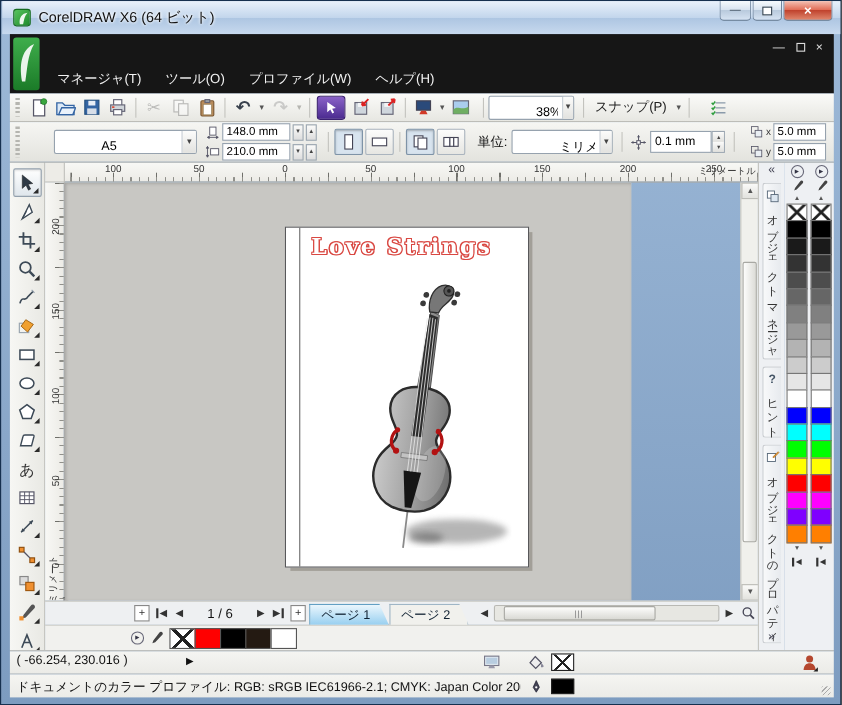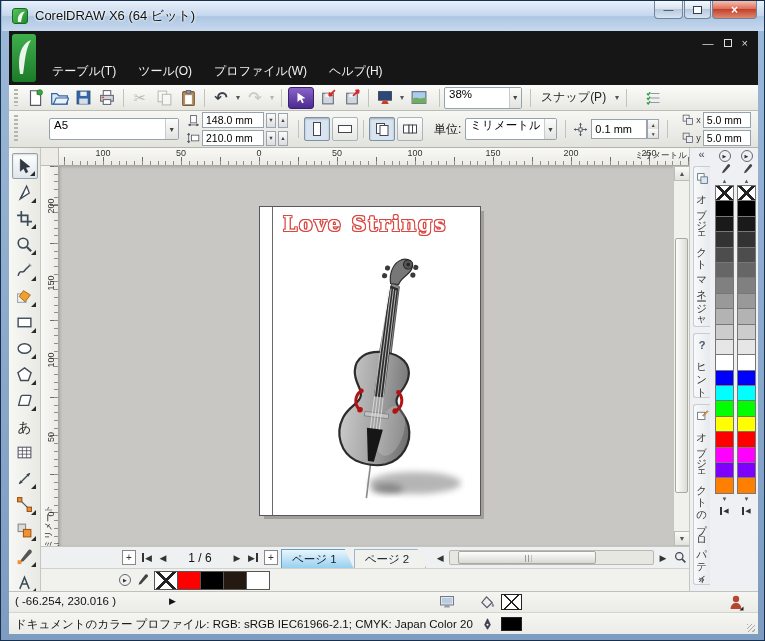--- a/index.html
+++ b/index.html
@@ -26,21 +26,21 @@
   .toolbar{position:absolute;left:8px;top:84px;width:749px;height:26px;background:linear-gradient(#fbfbf9,#e7e7e2);border-bottom:1px solid #bdbdb8;display:flex;align-items:center;padding-left:14px;}
   .propbar{position:absolute;left:8px;top:110px;width:749px;height:37px;background:linear-gradient(#f6f6f3,#e3e3de);border-bottom:1px solid #b3b3ae;display:flex;align-items:center;padding-left:40px;}
   .grip{position:absolute;left:5px;top:4px;bottom:4px;width:4px;background:repeating-linear-gradient(180deg,#b5b5b0 0 2px,transparent 2px 4px);}
   .tb{width:24px;height:22px;display:grid;place-items:center;border-radius:2px;flex:none;}
   .tb svg{display:block}
   .tb.disabled{opacity:.45;filter:grayscale(1);}
   .sep{width:1px;height:18px;background:#c3c3be;margin:0 4px;flex:none;}
   .caret{font-size:8px;color:#555;width:10px;text-align:center;flex:none;}
   .caret.disabled{color:#b5b5b0;}
   .tb-purple{width:26px;height:22px;border-radius:3px;background:linear-gradient(#8a63c8,#4b2b90);border:1px solid #3a2070;display:grid;place-items:center;margin:0 2px;flex:none;}
-  .combo{display:flex;align-items:flex-start;border:1px solid #96a2ae;background:#fff;height:22px;border-radius:2px;flex:none;}
+  .combo{display:flex;align-items:flex-end;border:1px solid #96a2ae;background:#fff;height:22px;border-radius:2px;flex:none;padding-left:38px;}
   .combo input{border:none;outline:none;font-size:11.5px;padding:0 4px;width:100%;background:transparent;}
   .combo .cbtn{width:15px;height:100%;border-left:1px solid #c5ccd3;background:linear-gradient(#fcfcfb,#e2e2df);display:grid;place-items:center;font-size:7px;color:#444;}
   .txtbtn{display:flex;align-items:center;font-size:12px;color:#222;padding:0 6px;height:22px;flex:none;}
   
   .field{border:1px solid #96a2ae;background:#fff;height:20px;font-size:11px;padding:0 3px;}
   .stack{display:flex;flex-direction:column;gap:1px;margin-left:8px;flex:none;}
   .stack .row{display:flex;align-items:center;height:17px;gap:2px;}
   .stack input{width:62px;height:16px;border:1px solid #96a2ae;font-size:10.5px;padding:0 3px;}
   .mini-spin{width:10px;height:15px;border:1px solid #9aa5b0;background:linear-gradient(#fbfbfa,#dddddd);font-size:5.5px;display:grid;place-items:center;color:#444;}
   .pbtn{width:26px;height:24px;border:1px solid #aab4be;border-radius:2px;background:linear-gradient(#fcfcfb,#e6e6e2);display:grid;place-items:center;margin:0 1px;flex:none;}
@@ -58,21 +58,21 @@
   .tool.selected{border:1px solid #93a0ad;background:linear-gradient(#ffffff,#dfe6ec);box-shadow:inset 0 1px 2px rgba(0,0,0,.15);}
   .tool.flyout:after{content:"";position:absolute;right:2px;bottom:2px;border-style:solid;border-width:0 0 5px 5px;border-color:transparent transparent #2b2b2b transparent;}
   
   .ruler-corner{position:absolute;left:40px;top:147px;width:18px;height:18px;background:#edece7;border-right:1px solid #bcbcb7;border-bottom:1px solid #bcbcb7;}
   .hruler{position:absolute;left:58px;top:147px;width:630px;height:18px;border-bottom:1px solid #a9a9a4;background:repeating-linear-gradient(90deg,#90908b 0 1px,transparent 1px 7.8px) left 5px bottom/100% 4px no-repeat,repeating-linear-gradient(90deg,#6f6f6a 0 1px,transparent 1px 39px) left 5px bottom/100% 8px no-repeat,linear-gradient(#f8f8f5,#ecebe6);}
   .hlab{position:absolute;top:0;font-size:9px;color:#333;transform:translateX(-50%);}
   .hunit{position:absolute;right:2px;top:2px;font-size:8.5px;color:#333;}
   .vruler{position:absolute;left:40px;top:165px;width:18px;height:380px;border-right:1px solid #a9a9a4;background:repeating-linear-gradient(180deg,#90908b 0 1px,transparent 1px 7.7px) right 5px top/4px 100% no-repeat,repeating-linear-gradient(180deg,#6f6f6a 0 1px,transparent 1px 38.5px) right 5px top/8px 100% no-repeat,linear-gradient(90deg,#f8f8f5,#ecebe6);background-position:right center;}
   .vlab{position:absolute;left:1px;font-size:9px;color:#333;transform:rotate(-90deg);transform-origin:center;width:18px;text-align:center;}
   .vunit{position:absolute;left:-8px;bottom:8px;font-size:8.5px;color:#333;transform:rotate(-90deg);width:44px;}
-  .canvas{position:absolute;left:58px;top:165px;width:628px;height:380px;background:#c8c7c3;box-shadow:inset 1px 1px 3px rgba(0,0,0,.18);padding-left:40px;}
+  .canvas{position:absolute;left:58px;top:165px;width:515px;height:380px;background:#c8c7c3;box-shadow:inset 1px 1px 3px rgba(0,0,0,.18);padding-left:40px;}
   .page{position:absolute;left:200px;top:40px;width:222px;height:310px;background:#fff;border:1px solid #58585a;box-shadow:4px 4px 0 -1px #a29f98;}
   .spine{position:absolute;left:12px;top:0;bottom:0;width:1px;background:#6a6a6a;}
   .stencil{position:absolute;font-family:"DejaVu Serif","Liberation Serif",serif;font-weight:bold;color:#fff;text-shadow:-1px -1px 0 #d94842,1px -1px 0 #d94842,-1px 1px 0 #d94842,1px 1px 0 #d94842,0 1px 0 #d94842,0 -1px 0 #d94842,1px 0 0 #d94842,-1px 0 0 #d94842;white-space:nowrap;}
   .line1{left:23px;top:5px;font-size:20px;letter-spacing:2px;}
   .line2{left:23px;top:25px;font-size:32px;letter-spacing:3px;}
   .cello{position:absolute;left:35px;top:40px;}
   
   .vscroll{position:absolute;left:672px;top:165px;width:16px;height:380px;background:#f0f0ec;border-left:1px solid #c6c6c1;}
   .sbtn{position:absolute;left:0;width:16px;height:15px;display:grid;place-items:center;font-size:7px;color:#555;background:linear-gradient(#fafaf8,#e2e2de);border:1px solid #bcbcb7;}
   .vthumb{position:absolute;left:1px;top:72px;width:13px;height:255px;border:1px solid #a8a8a3;border-radius:2px;background:linear-gradient(90deg,#fdfdfc,#dcdcd7);}
@@ -149,21 +149,21 @@
     </div>
   </div>
 
   <div class="menubar">
     <div class="menu-logo">
       <svg width="24" height="48" viewBox="0 0 24 48">
           <path d="M8,40 C5,22 9,10 19,6 C13,16 13,28 11,40 Z" fill="#fff" opacity=".9"></path>
         </svg>
     </div>
     <div class="menu-row r2" id="menu-row2">
-        <span class="menu-item">テーブル(T)</span>
+        <span class="menu-item">マネージャ(T)</span>
         <span class="menu-item">ツール(O)</span>
         <span class="menu-item">プロファイル(W)</span>
         <span class="menu-item">ヘルプ(H)</span>
       </div>
     <div class="menu-ctrls">
       <span>—</span>
       <span class="mini-restore"></span>
       <span>×</span>
     </div>
   </div>

